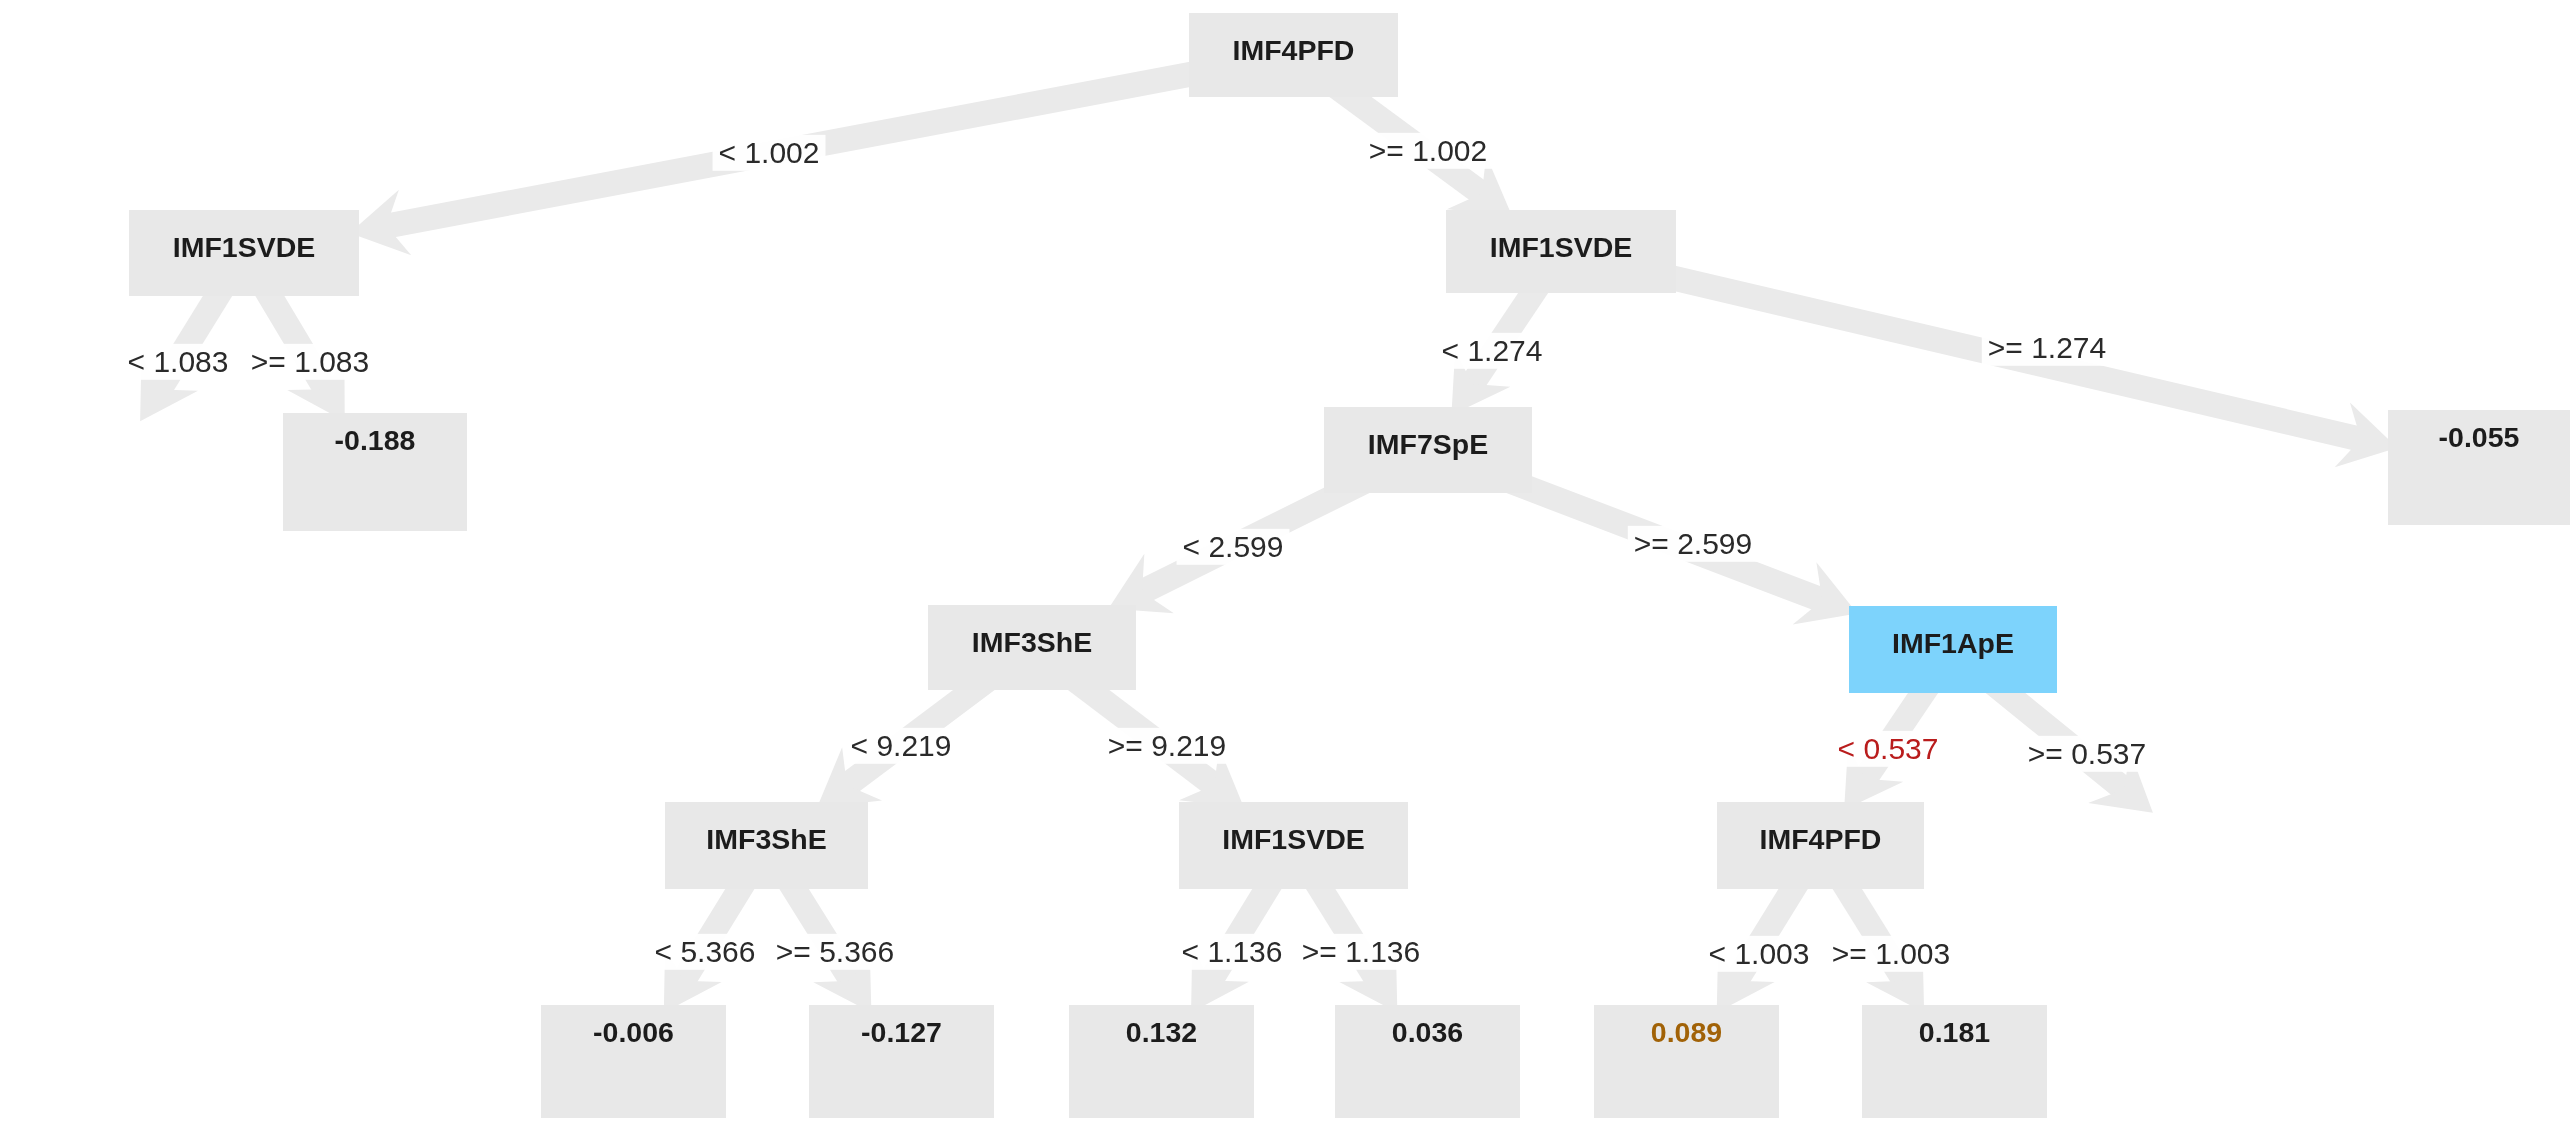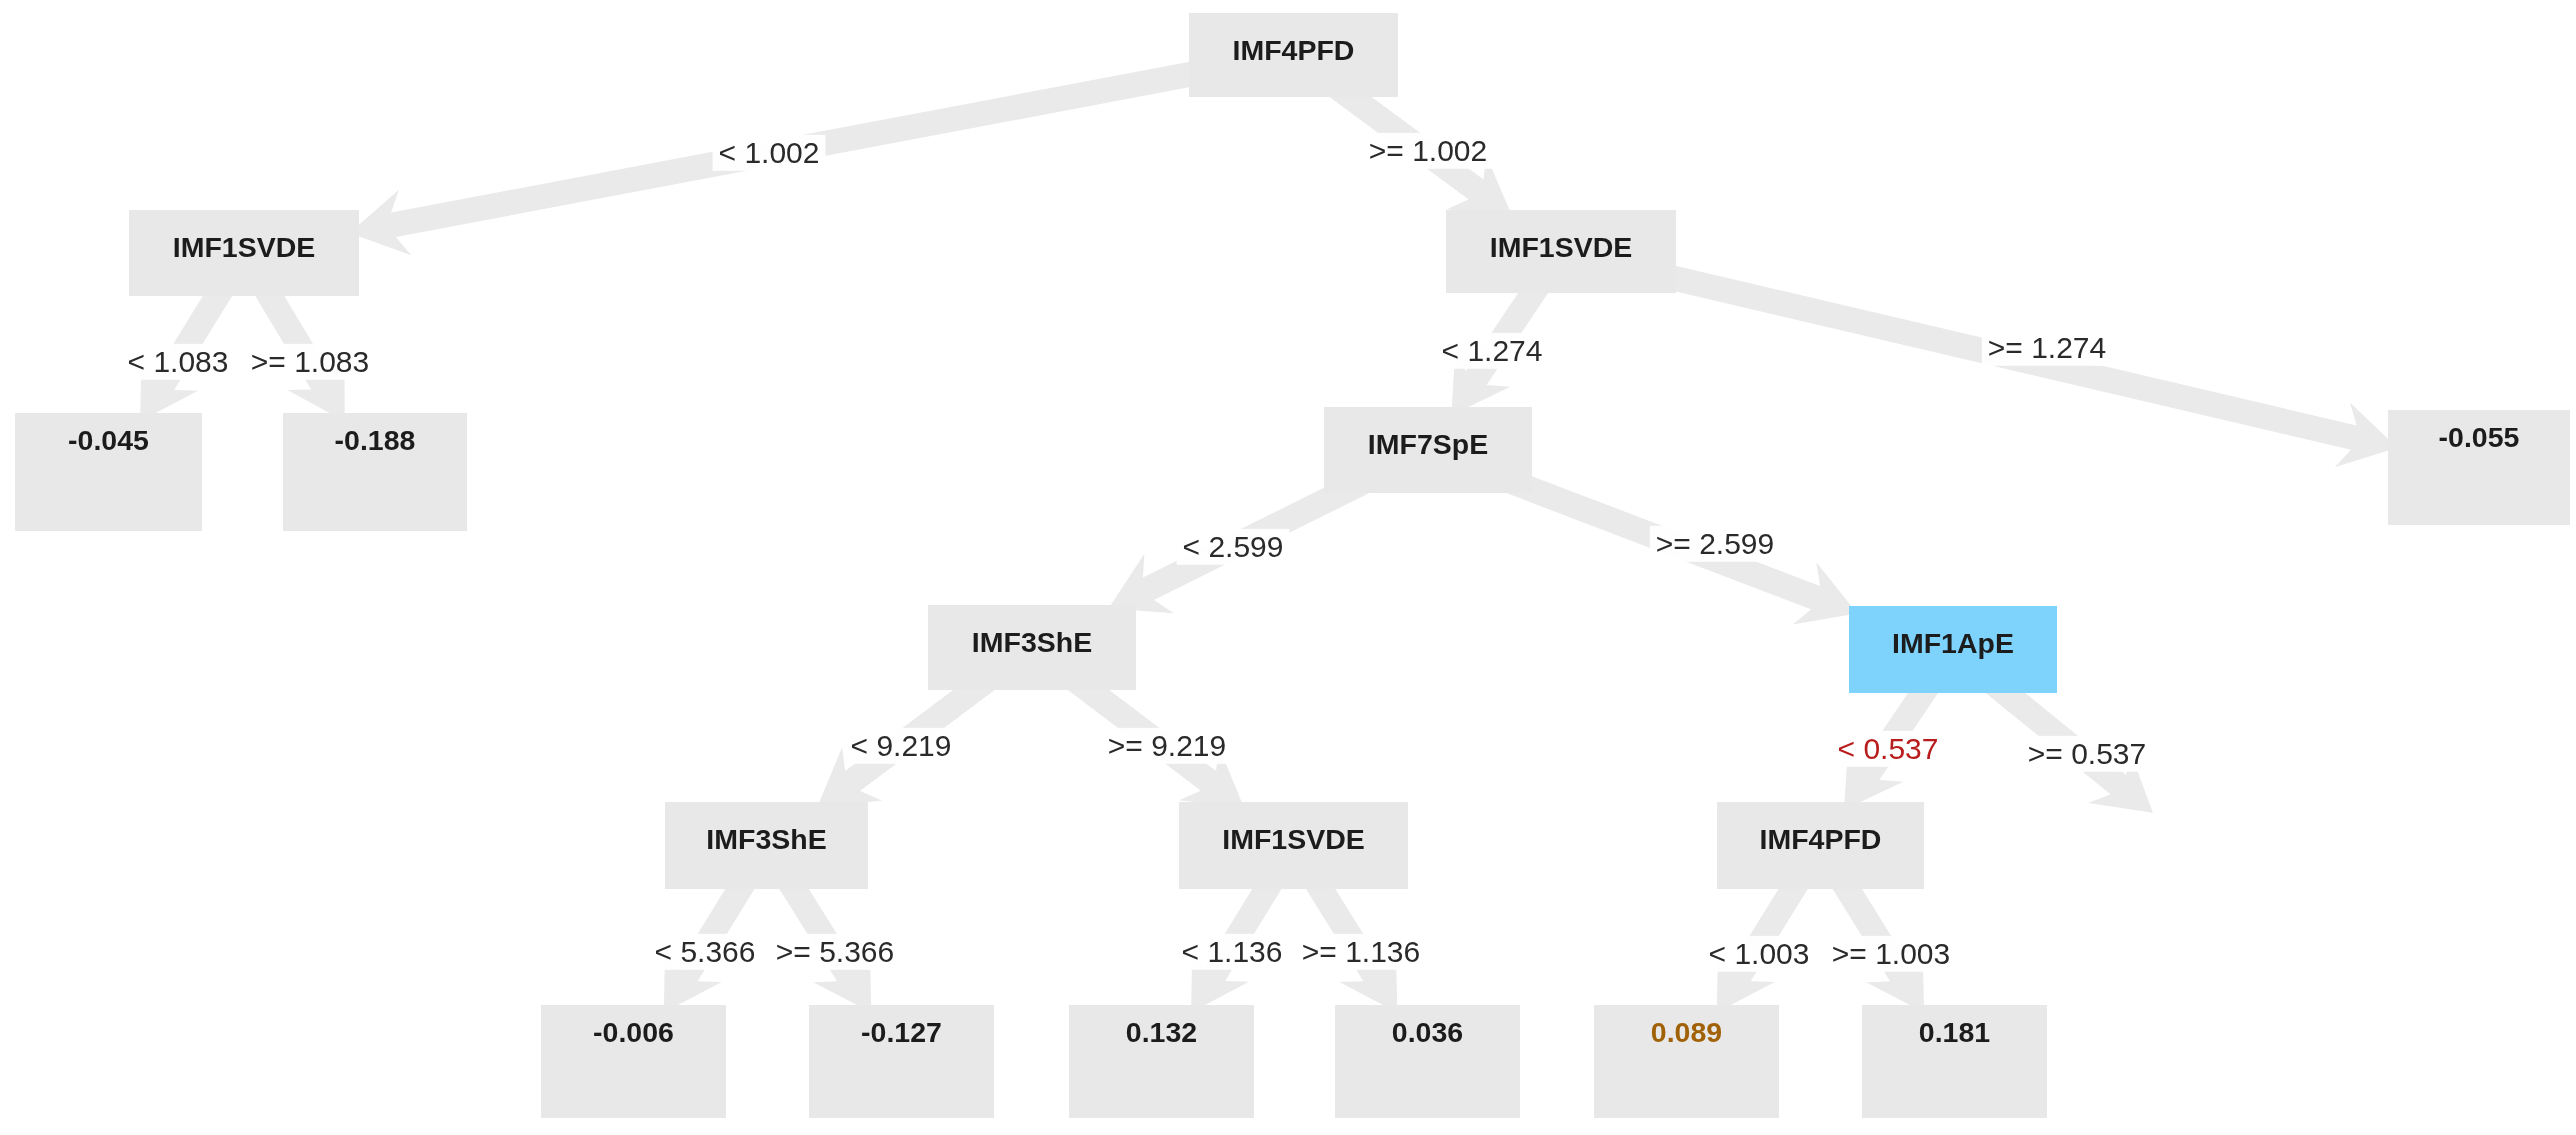--- a/index.html
+++ b/index.html
@@ -89,23 +89,20 @@
       <line x1="3065.5" y1="1424" x2="3211.5323891890425" y2="1658.8795286292782" stroke="#eaeaea" stroke-width="42"></line>
       <polygon points="3240.6,1705.6 3142.9,1654.5 3207.3,1652.1 3238.0,1595.3" fill="#eaeaea"></polygon>
     </svg>
 
 <div class="tree-node split" style="left: 1189px; top: 13px; width: 209px; height: 84px; background: rgb(232, 232, 232); color: rgb(28, 28, 28);">
       <span>IMF4PFD</span>
     </div>
     <div class="tree-node split" style="left: 129px; top: 210px; width: 230px; height: 86px; background: rgb(232, 232, 232); color: rgb(28, 28, 28);">
       <span>IMF1SVDE</span>
     </div>
-    <div class="tree-node leaf" style="left: 15px; top: 413px; width: 187px; height: 118px; background: rgb(232, 232, 232); color: rgb(28, 28, 28);">
-      <span>-0.045</span>
-    </div>
     <div class="tree-node leaf" style="left: 283px; top: 413px; width: 184px; height: 118px; background: rgb(232, 232, 232); color: rgb(28, 28, 28);">
       <span>-0.188</span>
     </div>
     <div class="tree-node split" style="left: 1446px; top: 210px; width: 230px; height: 83px; background: rgb(232, 232, 232); color: rgb(28, 28, 28);">
       <span>IMF1SVDE</span>
     </div>
     <div class="tree-node leaf" style="left: 2388px; top: 410px; width: 182px; height: 115px; background: rgb(232, 232, 232); color: rgb(28, 28, 28);">
       <span>-0.055</span>
     </div>
     <div class="tree-node split" style="left: 1324px; top: 407px; width: 208px; height: 86px; background: rgb(232, 232, 232); color: rgb(28, 28, 28);">
@@ -144,21 +141,21 @@
     <div class="tree-node leaf" style="left: 1862px; top: 1005px; width: 185px; height: 113px; background: rgb(232, 232, 232); color: rgb(28, 28, 28);">
       <span>0.181</span>
     </div>
     <div class="edge-label" style="left: 769px; top: 153px; color: rgb(42, 42, 42);">&lt; 1.002</div>
     <div class="edge-label" style="left: 1428px; top: 151px; color: rgb(42, 42, 42);">&gt;= 1.002</div>
     <div class="edge-label" style="left: 178px; top: 362px; color: rgb(42, 42, 42);">&lt; 1.083</div>
     <div class="edge-label" style="left: 310px; top: 362px; color: rgb(42, 42, 42);">&gt;= 1.083</div>
     <div class="edge-label" style="left: 1492px; top: 351px; color: rgb(42, 42, 42);">&lt; 1.274</div>
     <div class="edge-label" style="left: 2047px; top: 348px; color: rgb(42, 42, 42);">&gt;= 1.274</div>
     <div class="edge-label" style="left: 1233px; top: 547px; color: rgb(42, 42, 42); text-align: center;">&lt; 2.599</div>
-    <div class="edge-label" style="left: 1693px; top: 544px; color: rgb(42, 42, 42); margin-left: 22px;">&gt;= 2.599</div>
+    <div class="edge-label" style="left: 1693px; top: 544px; color: rgb(42, 42, 42);">&gt;= 2.599</div>
     <div class="edge-label" style="left: 901px; top: 746px; color: rgb(42, 42, 42);">&lt; 9.219</div>
     <div class="edge-label" style="left: 1167px; top: 746px; color: rgb(42, 42, 42);">&gt;= 9.219</div>
     <div class="edge-label" style="left: 1888px; top: 749px; color: #b91c1c;">&lt; 0.537</div>
     <div class="edge-label" style="left: 2087px; top: 754px; color: rgb(42, 42, 42);">&gt;= 0.537</div>
     <div class="edge-label" style="left: 705px; top: 952px; color: rgb(42, 42, 42);">&lt; 5.366</div>
     <div class="edge-label" style="left: 835px; top: 952px; color: rgb(42, 42, 42);">&gt;= 5.366</div>
     <div class="edge-label" style="left: 1232px; top: 952px; color: rgb(42, 42, 42);">&lt; 1.136</div>
     <div class="edge-label" style="left: 1361px; top: 952px; color: rgb(42, 42, 42);">&gt;= 1.136</div>
     <div class="edge-label" style="left: 1759px; top: 954px; color: rgb(42, 42, 42);">&lt; 1.003</div>
     <div class="edge-label" style="left: 1891px; top: 954px; color: rgb(42, 42, 42);">&gt;= 1.003</div>

